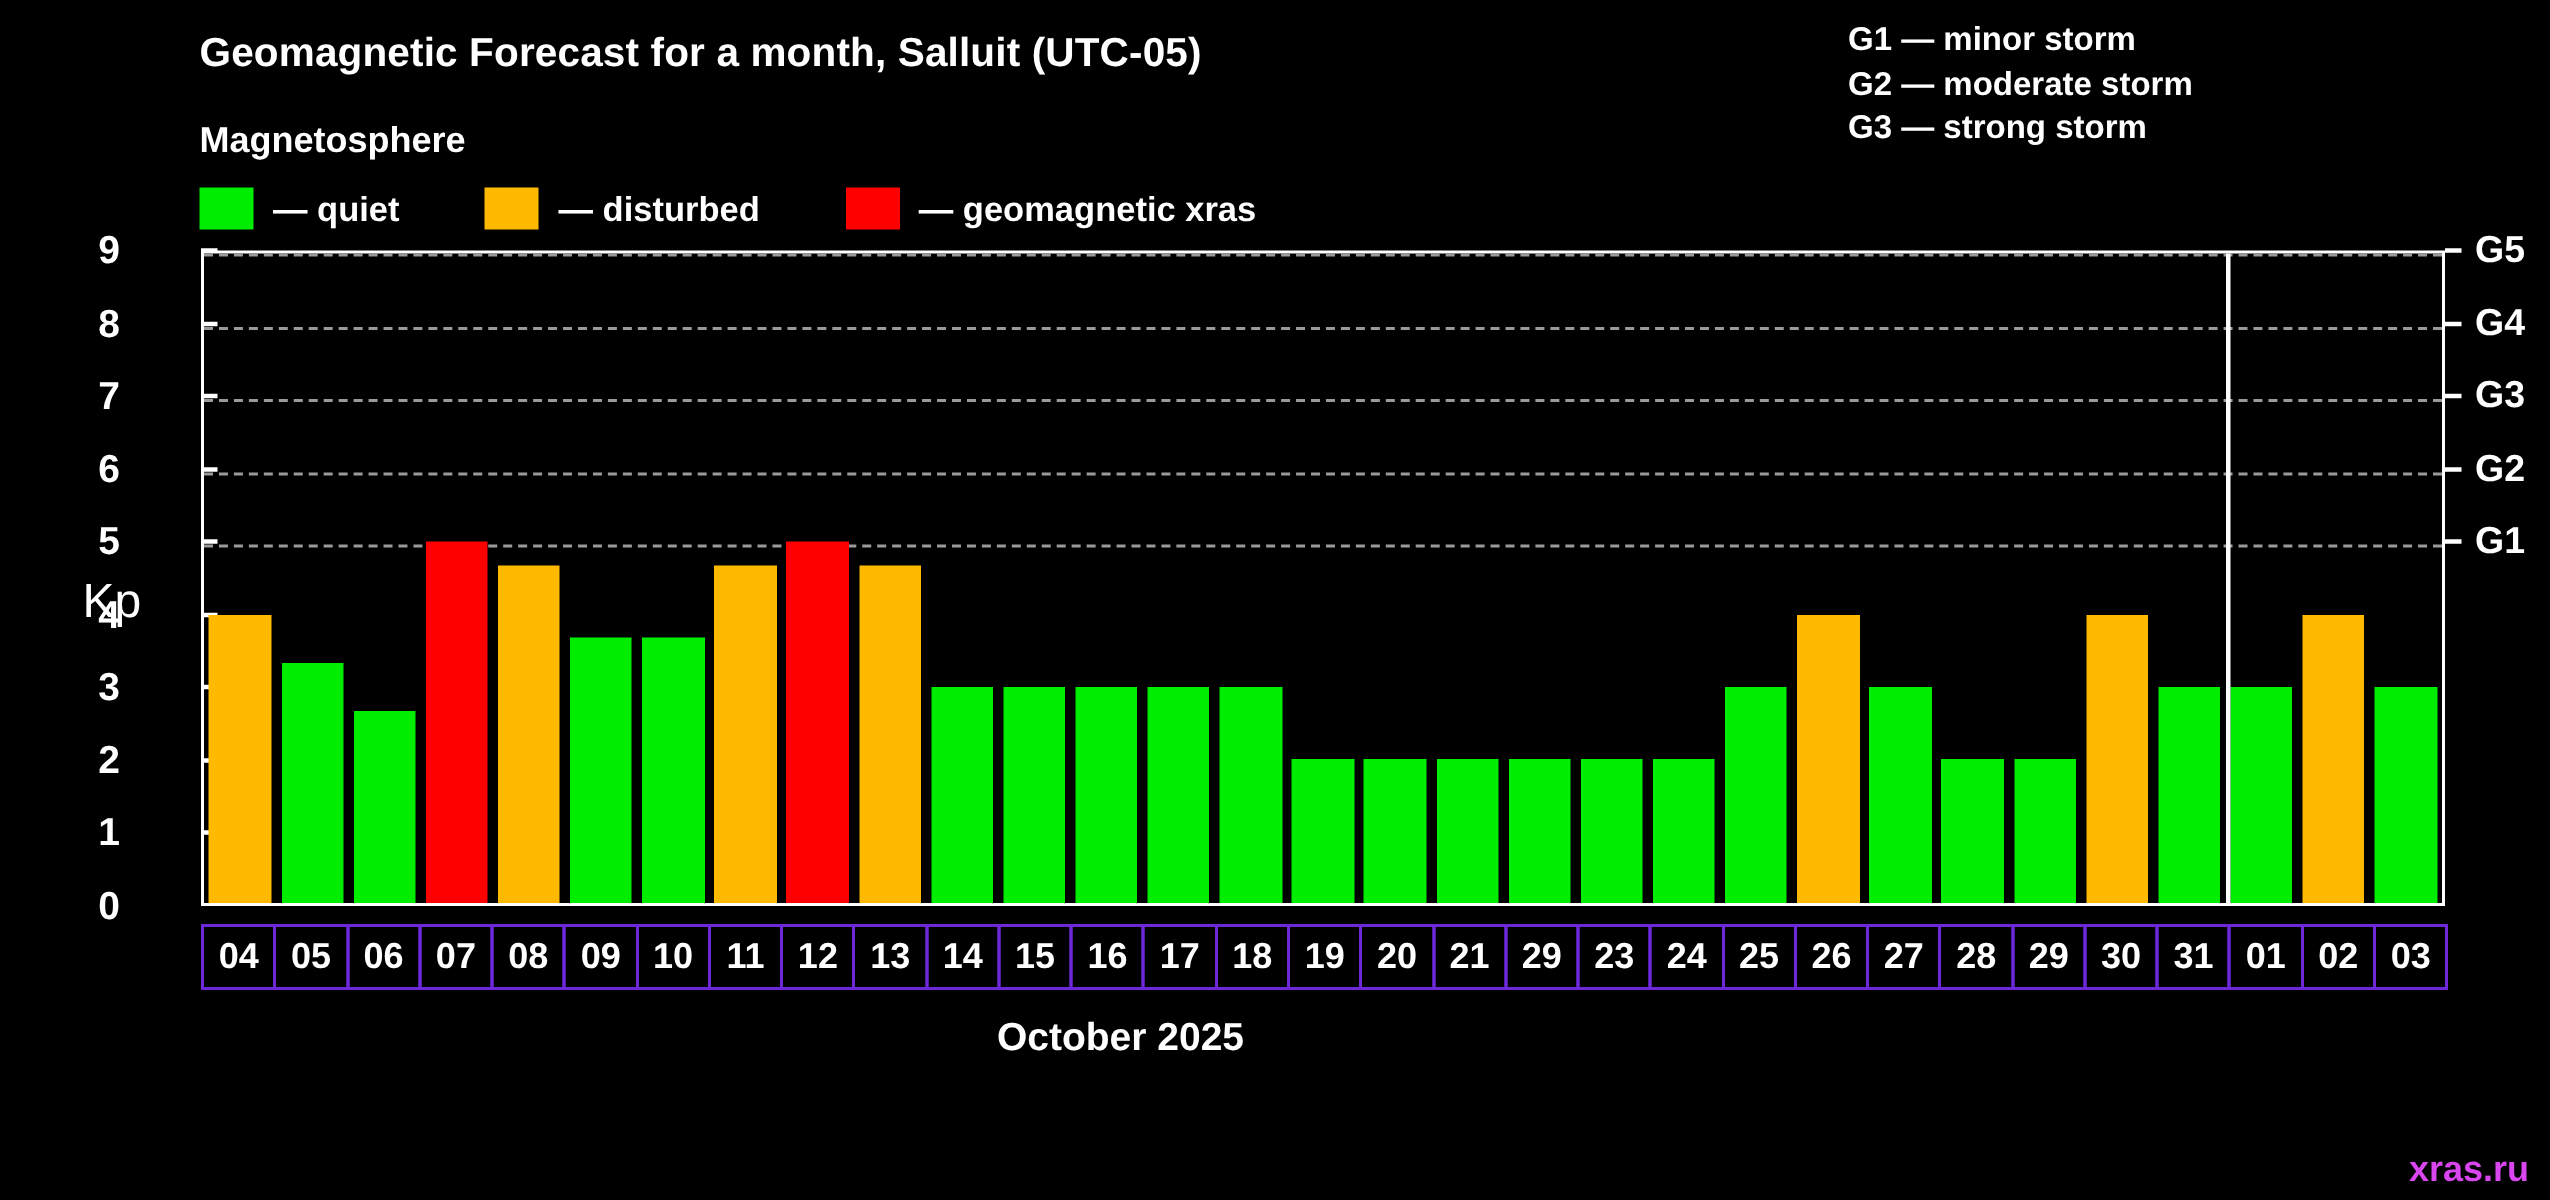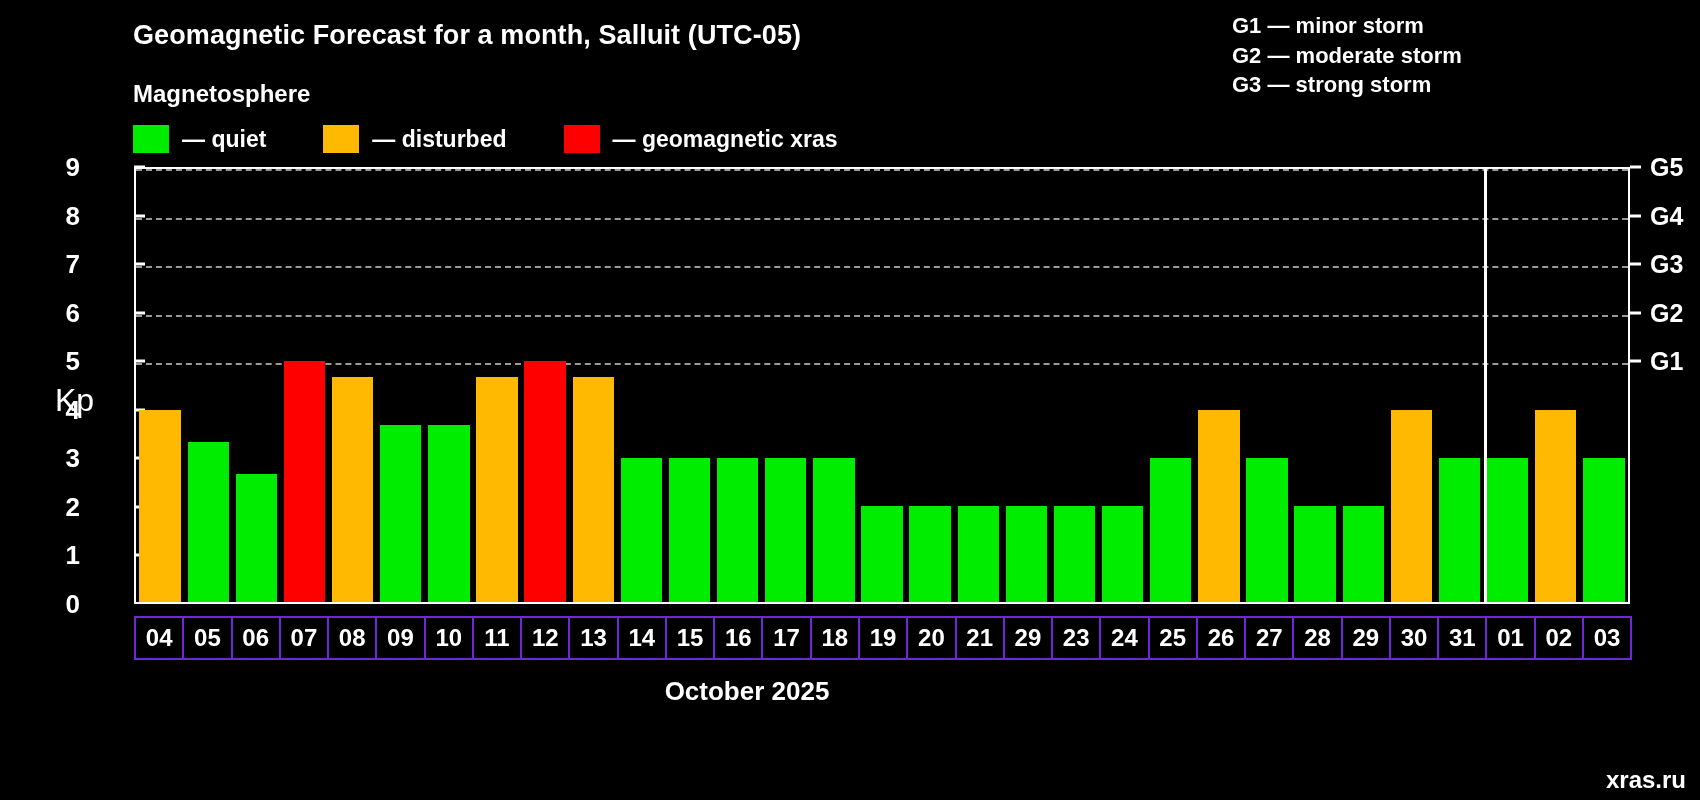--- a/index.html
+++ b/index.html
@@ -62,21 +62,21 @@
     display:flex;align-items:center;justify-content:center;
     font-size:24px;font-weight:bold;
   }
   .monthlabel{
     position:absolute;left:0;right:0;top:676px;text-align:center;
     font-size:26px;font-weight:bold;margin-left:10px;
   }
   .monthlabel-inner{display:inline-block;transform:translateX(-108px);}
   .watermark{
     position:absolute;right:14px;bottom:6px;
-    font-size:24px;font-weight:bold;color:#ffffff;
+    font-size:24px;font-weight:bold;color:#d946ef;
   }
   .separator{
     position:absolute;top:0;bottom:0;width:0;border-left:3px solid #fff;
   }
 </style>
 </head>
 <body>
 
 <div class="title">Geomagnetic Forecast for a month, Salluit (UTC-05)</div>
 <div class="subtitle">Magnetosphere</div>

